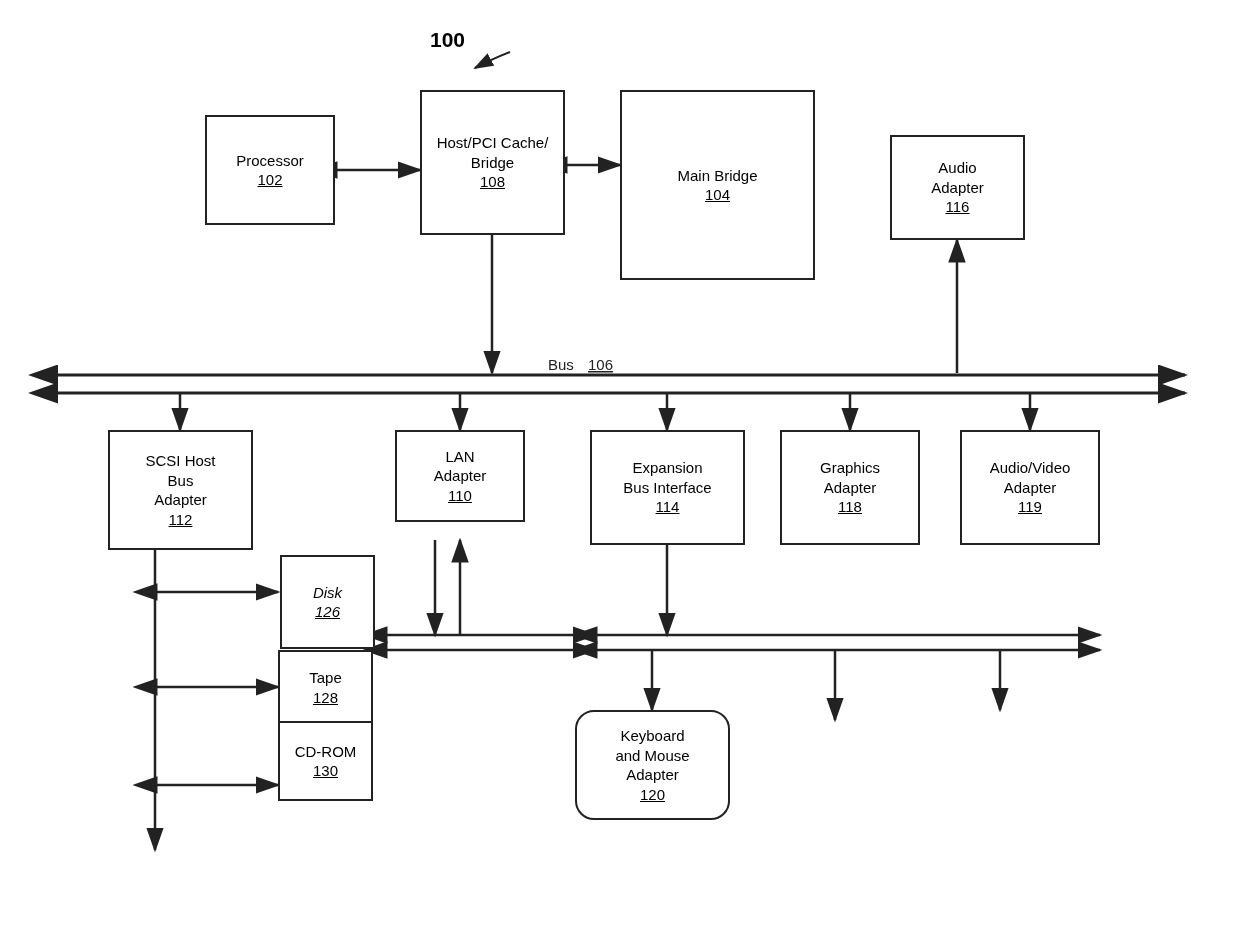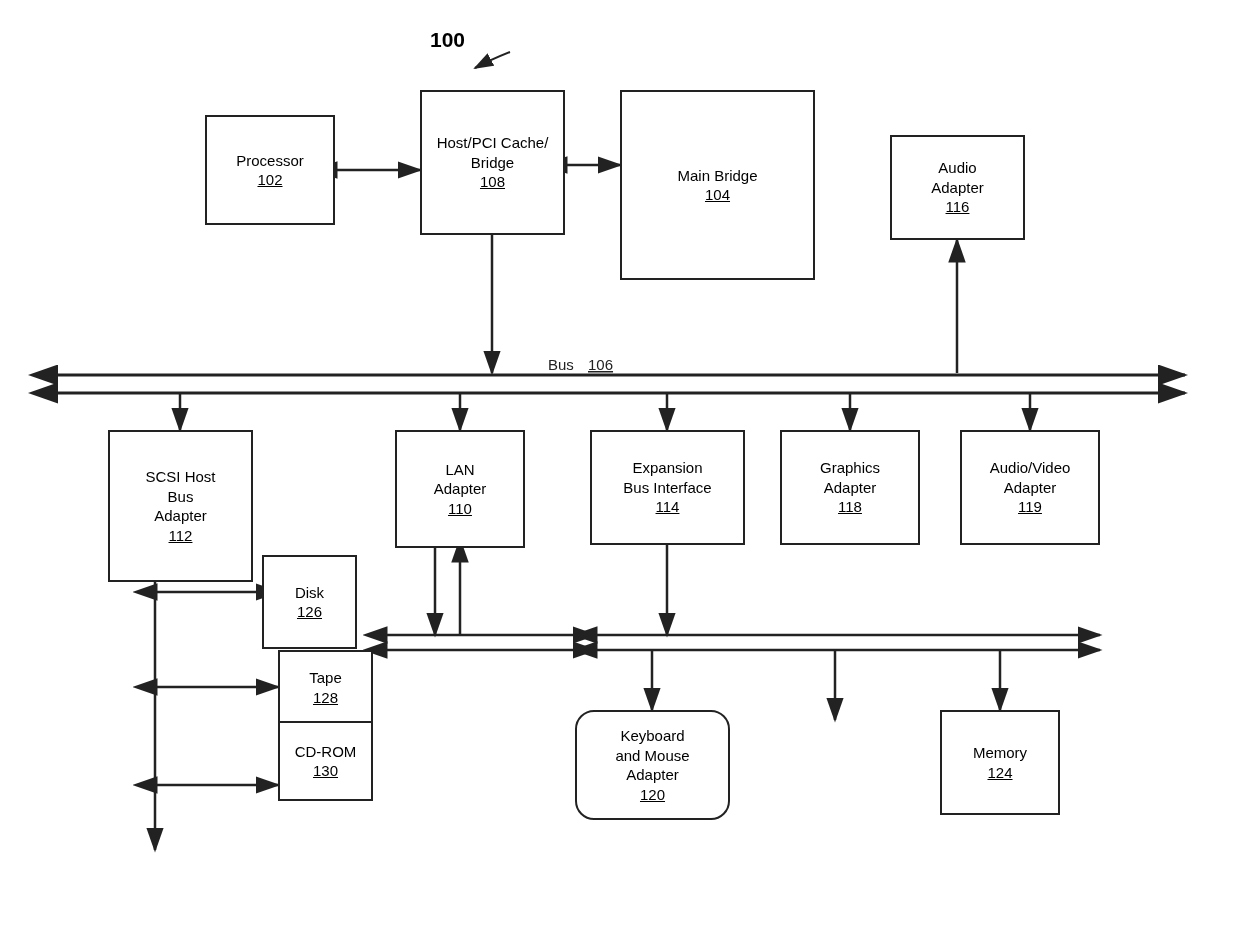--- a/index.html
+++ b/index.html
@@ -142,64 +142,60 @@
   <div class="box" style="left:620px;top:90px;width:195px;height:190px;">
     <span class="label">Main Bridge</span>
     <span class="num">104</span>
   </div>
 
   <div class="box" style="left:890px;top:135px;width:135px;height:105px;">
     <span class="label">Audio<br>Adapter</span>
     <span class="num">116</span>
   </div>
 
-  <div class="box" style="left:108px;top:430px;width:145px;height:152px;">
+  <div class="box" style="left:108px;top:430px;width:145px;height:120px;">
     <span class="label">SCSI Host<br>Bus<br>Adapter</span>
     <span class="num">112</span>
   </div>
 
-  <div class="box" style="left:395px;top:430px;width:130px;height:118px;">
+  <div class="box" style="left:395px;top:430px;width:130px;height:92px;">
     <span class="label">LAN<br>Adapter</span>
     <span class="num">110</span>
   </div>
 
   <div class="box" style="left:590px;top:430px;width:155px;height:115px;">
     <span class="label">Expansion<br>Bus Interface</span>
     <span class="num">114</span>
   </div>
 
   <div class="box" style="left:780px;top:430px;width:140px;height:115px;">
     <span class="label">Graphics<br>Adapter</span>
     <span class="num">118</span>
   </div>
 
   <div class="box" style="left:960px;top:430px;width:140px;height:115px;">
     <span class="label">Audio/Video<br>Adapter</span>
     <span class="num">119</span>
   </div>
 
-  <div class="box" style="left:262px;top:555px;width:95px;height:94px;">
+  <div class="box" style="left:280px;top:555px;width:95px;height:94px;font-style:italic;">
     <span class="label">Disk</span>
     <span class="num">126</span>
   </div>
 
   <div class="box" style="left:278px;top:650px;width:95px;height:75px;">
     <span class="label">Tape</span>
     <span class="num">128</span>
   </div>
 
   <div class="box" style="left:278px;top:721px;width:95px;height:80px;">
     <span class="label">CD-ROM</span>
     <span class="num">130</span>
   </div>
 
   <div class="box" style="left:575px;top:710px;width:155px;height:110px;border-radius:19px;">
     <span class="label">Keyboard<br>and Mouse<br>Adapter</span>
     <span class="num">120</span>
   </div>
 
 
-  <div class="box" style="left:940px;top:710px;width:120px;height:105px;">
-    <span class="label">Memory</span>
-    <span class="num">124</span>
-  </div>
 
 </div>
 
 </body></html>

